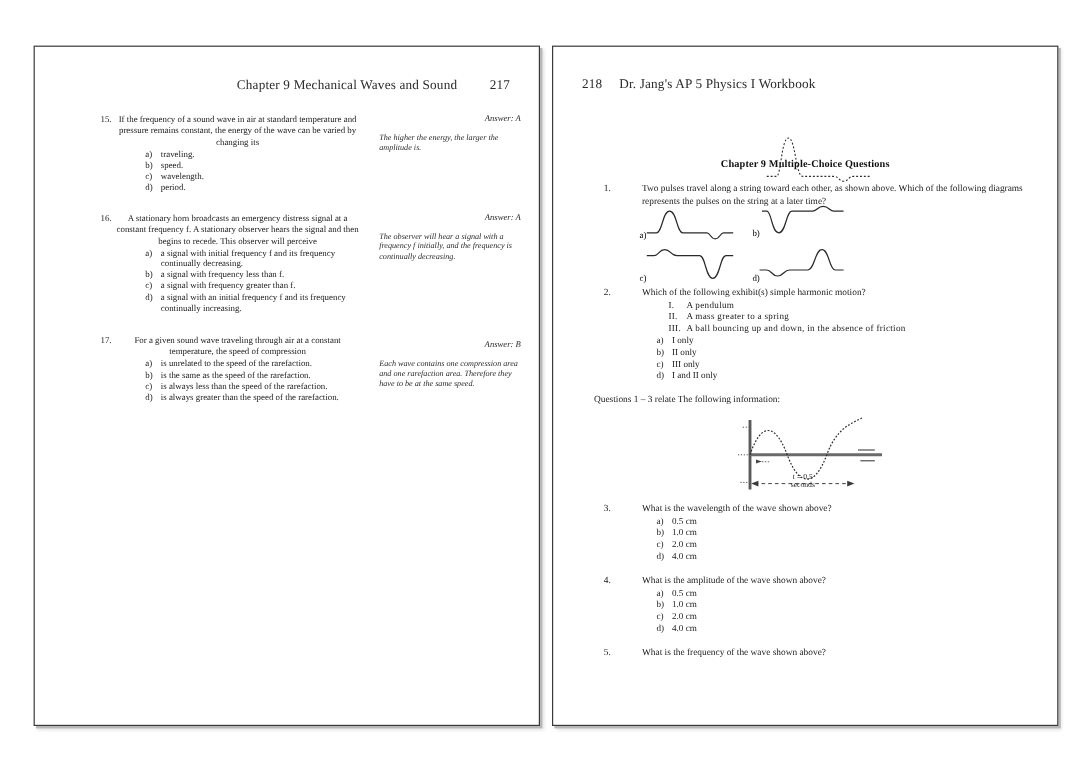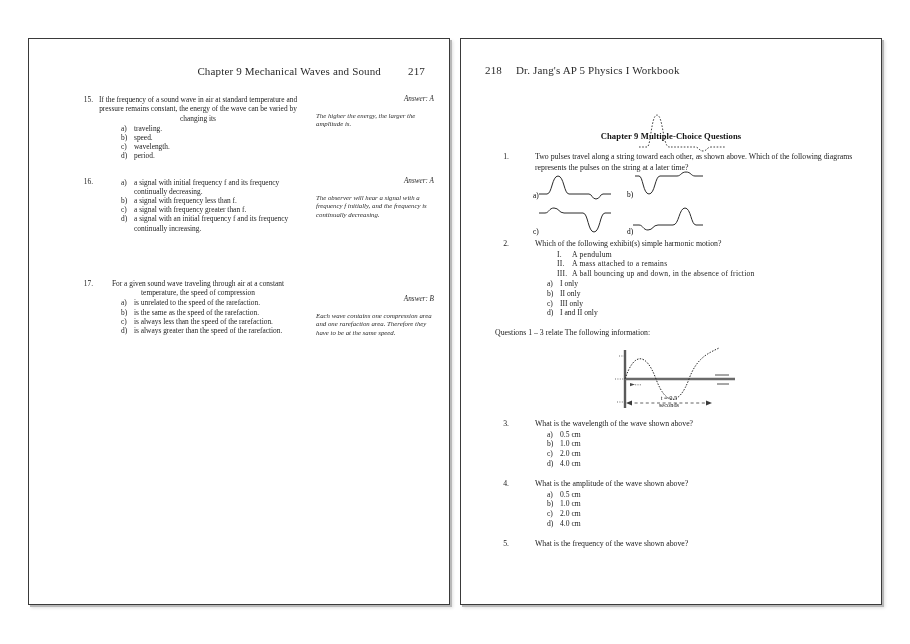--- a/index.html
+++ b/index.html
@@ -182,20 +182,21 @@
         <li><span class="lab">d)</span><span>period.</span></li>
       </ol>
     </div>
     <div class="ansblock" style="top:56px">
       <div class="ans-head">Answer: A</div>
       <div class="ans-expl">The higher the energy, the larger the amplitude is.</div>
     </div>
 
     <div class="qblock" style="top:138px">
       <div class="qnum">16.</div>
+      <div class="qstem">A stationary horn broadcasts an emergency distress signal at a constant frequency f. A stationary observer hears the signal and then begins to recede. This observer will perceive</div>
       <ol class="choices">
         <li><span class="lab">a)</span><span>a signal with initial frequency f and its frequency continually decreasing.</span></li>
         <li><span class="lab">b)</span><span>a signal with frequency less than f.</span></li>
         <li><span class="lab">c)</span><span>a signal with frequency greater than f.</span></li>
         <li><span class="lab">d)</span><span>a signal with an initial frequency f and its frequency continually increasing.</span></li>
       </ol>
     </div>
     <div class="ansblock" style="top:138px">
       <div class="ans-head">Answer: A</div>
       <div class="ans-expl">The observer will hear a signal with a frequency f initially, and the frequency is continually decreasing.</div>
@@ -204,21 +205,21 @@
     <div class="qblock" style="top:240px">
       <div class="qnum">17.</div>
       <div class="qstem">For a given sound wave traveling through air at a constant temperature, the speed of compression</div>
       <ol class="choices">
         <li><span class="lab">a)</span><span>is unrelated to the speed of the rarefaction.</span></li>
         <li><span class="lab">b)</span><span>is the same as the speed of the rarefaction.</span></li>
         <li><span class="lab">c)</span><span>is always less than the speed of the rarefaction.</span></li>
         <li><span class="lab">d)</span><span>is always greater than the speed of the rarefaction.</span></li>
       </ol>
     </div>
-    <div class="ansblock" style="top:256px">
+    <div class="ansblock" style="top:244px">
       <div class="ans-head">Answer: B</div>
       <div class="ans-expl">Each wave contains one compression area and one rarefaction area. Therefore they have to be at the same speed.</div>
     </div>
   </div>
 
   <div class="page page-right">
 
     <div class="runhead rh-right-page">218</div>
     <div class="runhead rh-right-title">Dr. Jang's AP 5 Physics I Workbook</div>
 
@@ -262,21 +263,21 @@
         <path d="M6 20 L12 20 C16 20 16 25 21 25 C26 25 26 20 31 20 L46 20 C52 20 52 3 58 3 C64 3 64 20 69 20 L76 20" fill="none" stroke="#2a2a2a" stroke-width="1"></path>
       </svg>
       <div style="position:absolute;left:0;top:22px;font-size:7.4px">d)</div>
     </div>
 
     <div class="rq" style="top:200px">
       <div class="rq-num">2.</div>
       <div class="rq-stem">Which of the following exhibit(s) simple harmonic motion?</div>
       <ul class="romans">
         <li><span class="rn">I.</span><span>A pendulum</span></li>
-        <li><span class="rn">II.</span><span>A mass attached to a remains</span></li>
+        <li><span class="rn">II.</span><span>A mass greater to a spring</span></li>
         <li><span class="rn">III.</span><span>A ball bouncing up and down, in the absence of friction</span></li>
       </ul>
       <ol class="rchoices">
         <li><span class="lab">a)</span><span>I only</span></li>
         <li><span class="lab">b)</span><span>II only</span></li>
         <li><span class="lab">c)</span><span>III only</span></li>
         <li><span class="lab">d)</span><span>I and II only</span></li>
       </ol>
     </div>
 

